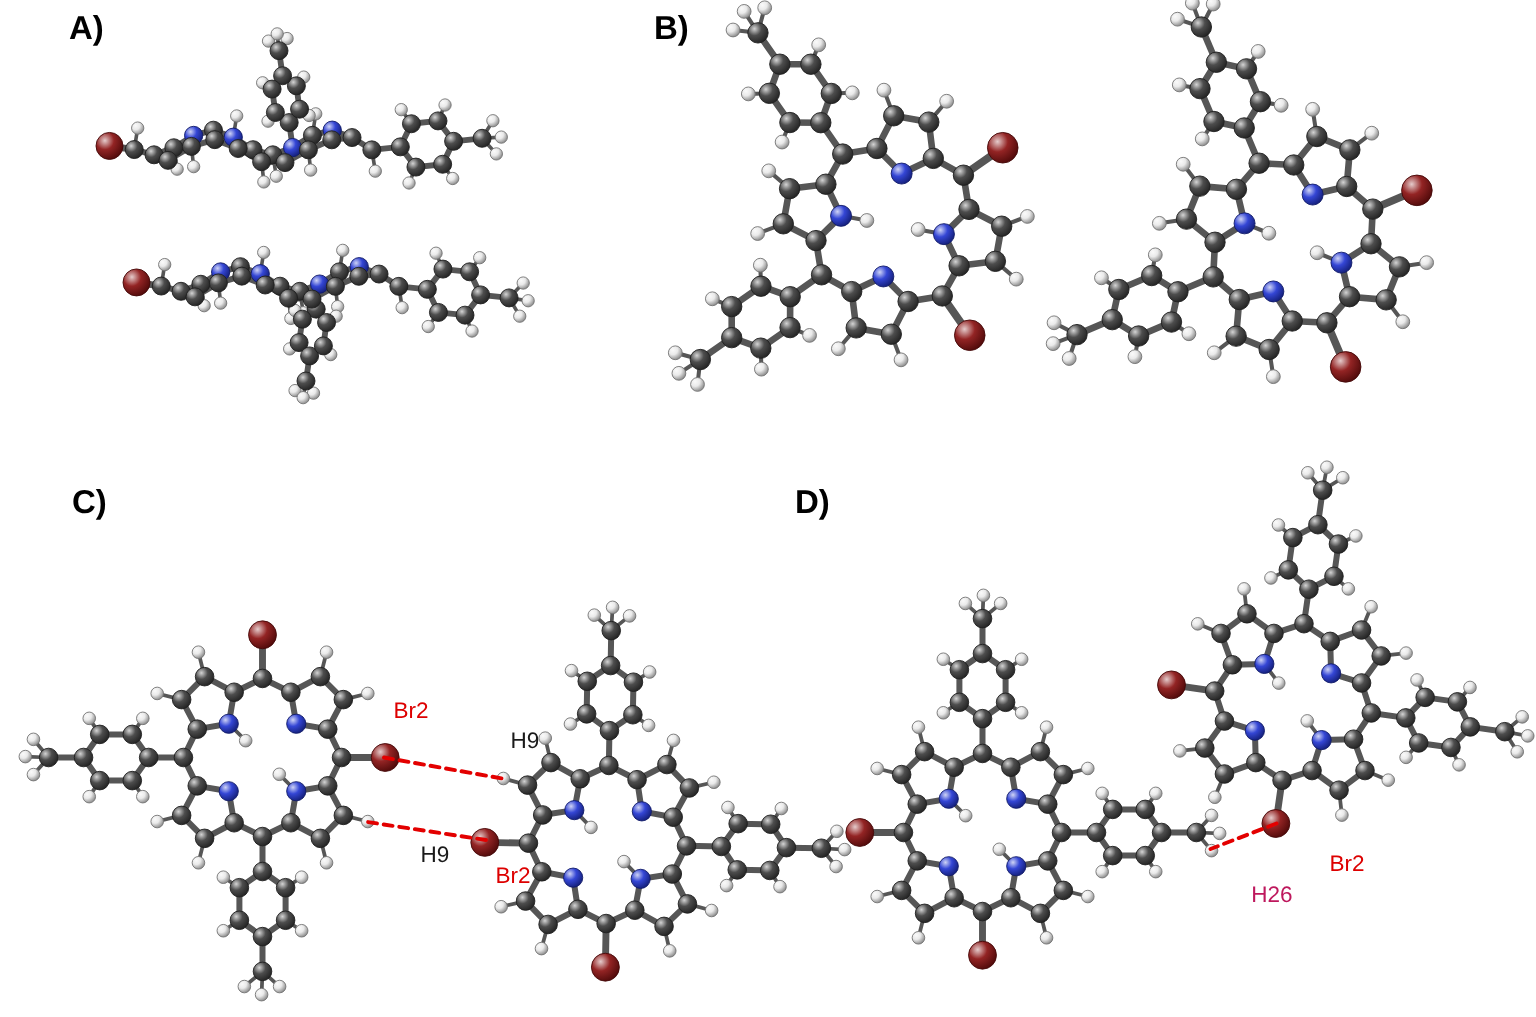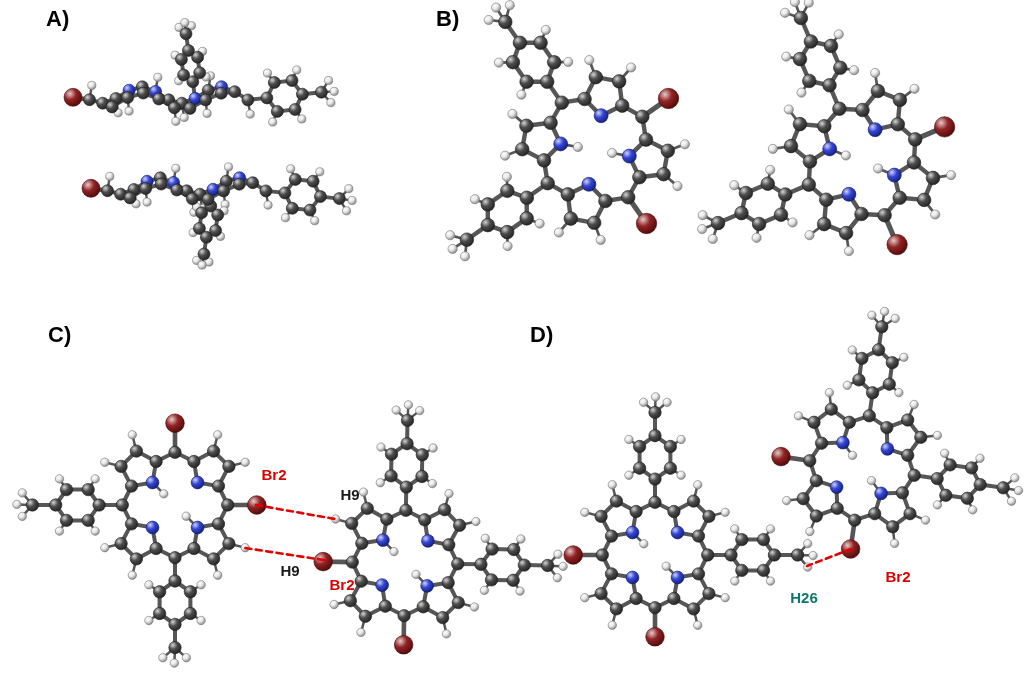--- a/index.html
+++ b/index.html
@@ -1,20 +1,20 @@
 <!DOCTYPE html>
 <html><head>
 <meta charset="utf-8">
 <style>
   html,body{margin:0;padding:0;background:#ffffff;}
   .figure{position:relative;width:1024px;height:678px;background:#ffffff;overflow:hidden;
           font-family:"Liberation Sans",sans-serif;}
   .figure svg{position:absolute;left:0;top:0;}
   .panel-label{position:absolute;font-weight:bold;font-size:22px;color:#000;line-height:1;}
-  .annot{position:absolute;font-size:15px;font-weight:700;line-height:1;transform:translate(-50%,-50%);white-space:nowrap;padding-left:48px;}
+  .annot{position:absolute;font-size:15px;font-weight:400;line-height:1;transform:translate(-50%,-50%);white-space:nowrap;padding-left:48px;}
 </style>
 </head>
 <body>
 
 <div class="figure">
 
   <svg id="mol-canvas" width="1024" height="678" viewBox="0 0 1024 678">
     <defs id="mol-defs">
         <radialGradient id="grad-C" cx="33%" cy="30%" r="75%">
           <stop offset="0%" stop-color="rgb(212,212,212)"></stop>
@@ -1157,15 +1157,15 @@
   <div class="panel-label" style="left: 46px; top: 8px;">A)</div>
   <div class="panel-label" style="left: 436px; top: 8px;">B)</div>
   <div class="panel-label" style="left: 48px; top: 324px;">C)</div>
   <div class="panel-label" style="left: 530px; top: 324px;">D)</div>
 
   <div class="annot" style="left: 250px; top: 474px; color: rgb(221, 0, 0);">Br2</div>
   <div class="annot" style="left: 326px; top: 494px; color: rgb(26, 26, 26);">H9</div>
   <div class="annot" style="left: 266px; top: 570px; color: rgb(26, 26, 26);">H9</div>
   <div class="annot" style="left: 318px; top: 584px; color: rgb(221, 0, 0);">Br2</div>
   <div class="annot" style="left: 874px; top: 576px; color: rgb(221, 0, 0);">Br2</div>
-  <div class="annot" style="left: 780px; top: 597px; color: #0f766e;">H26</div>
+  <div class="annot" style="left: 824px; top: 597px; color: #be185d;">H26</div>
 
 </div>
 
 </body></html>

